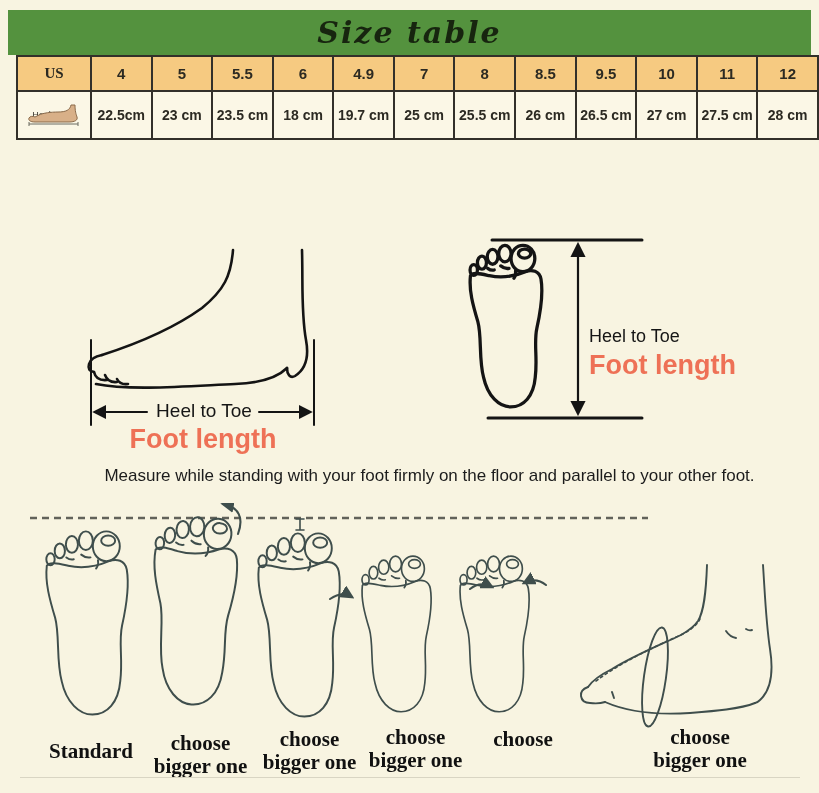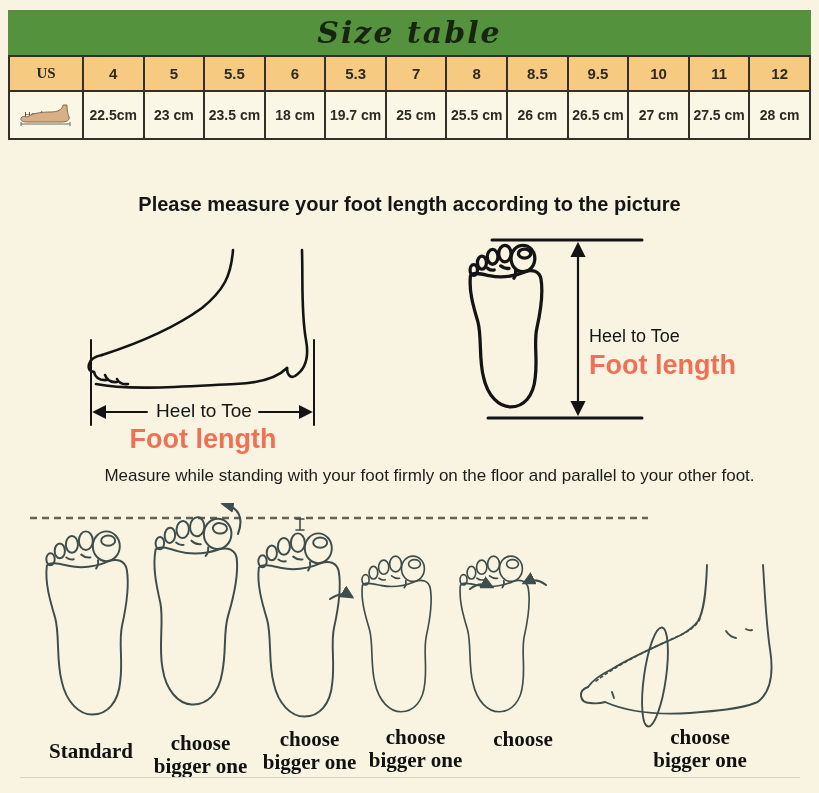--- a/index.html
+++ b/index.html
@@ -6,21 +6,21 @@
   body{background:#f8f4e1;font-family:"Liberation Sans",sans-serif;}
   #page{position:relative;width:819px;height:793px;background:#f8f4e1;overflow:hidden;text-decoration:underline;}
 
   
   .banner{position:absolute;left:8px;top:10px;width:803px;height:45px;background:#54923e;
           display:flex;align-items:center;justify-content:center;}
   .banner-title{font-family:"DejaVu Serif",serif;font-style:italic;font-weight:bold;
                 font-size:30px;color:#17250f;letter-spacing:2px;}
 
   
-  table.size{position:absolute;left:8px;top:55px;width:803px;border-collapse:collapse;
+  table.size{position:absolute;left:16px;top:55px;width:803px;border-collapse:collapse;
              table-layout:fixed;}
   table.size td{border:2px solid #33302a;text-align:center;vertical-align:middle;
                 color:#2c2a22;overflow:hidden;}
   table.size col.lab{width:74px;}
   tr.r-us td{background:#f6ca81;height:31px;font-weight:bold;font-size:15px;}
   tr.r-eu td{background:#fbf7e6;height:33px;font-weight:bold;font-size:15px;}
   tr.r-cm td{background:#fbf7e6;height:44px;font-weight:bold;font-size:14px;}
   td.rowlab{font-family:"Liberation Serif",serif;font-weight:bold;font-size:15px;}
   .footcell{display:flex;flex-direction:column;align-items:center;justify-content:center;line-height:1;}
   .footcell .cap{font-size:9px;font-weight:normal;color:#3a372e;margin-top:1px;}
@@ -73,21 +73,21 @@
         <col>
         <col>
       </colgroup>
     <tbody>
         <tr class="r-us">
       <td class="rowlab">US</td>
       <td>4</td>
       <td>5</td>
       <td>5.5</td>
       <td>6</td>
-      <td>5.3</td>
+      <td>4.9</td>
       <td>7</td>
       <td>8</td>
       <td>8.5</td>
       <td>9.5</td>
       <td>10</td>
       <td>11</td>
       <td>12</td>
     </tr>
     <tr class="r-cm">
       <td>
@@ -109,21 +109,20 @@
       <td>25.5 cm</td>
       <td>26 cm</td>
       <td>26.5 cm</td>
       <td>27 cm</td>
       <td>27.5 cm</td>
       <td>28 cm</td>
     </tr>
   </tbody>
     </table>
 
-  <div class="heading">Please measure your foot length according to the picture</div>
 
   <svg style="left:0;top:228px;" width="819" height="232" viewBox="0 0 819 232">
     <defs>
       <marker id="ah" viewBox="0 0 10 10" refX="8" refY="5" markerWidth="7" markerHeight="7" orient="auto-start-reverse">
         <path d="M0,0 L10,5 L0,10 z" fill="#141414"></path>
       </marker>
       <g id="footprint">
         <ellipse cx="67" cy="25" rx="14.5" ry="16"></ellipse>
         <ellipse cx="69" cy="19" rx="7.5" ry="5.5"></ellipse>
         <ellipse cx="45" cy="19" rx="7.5" ry="10"></ellipse>

